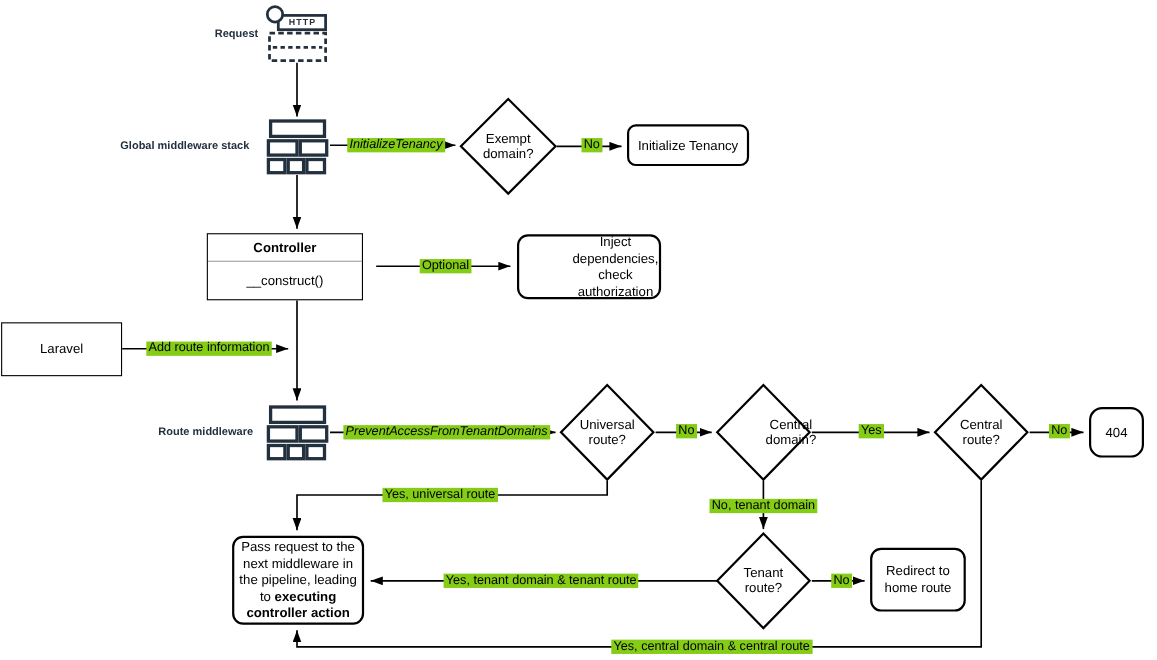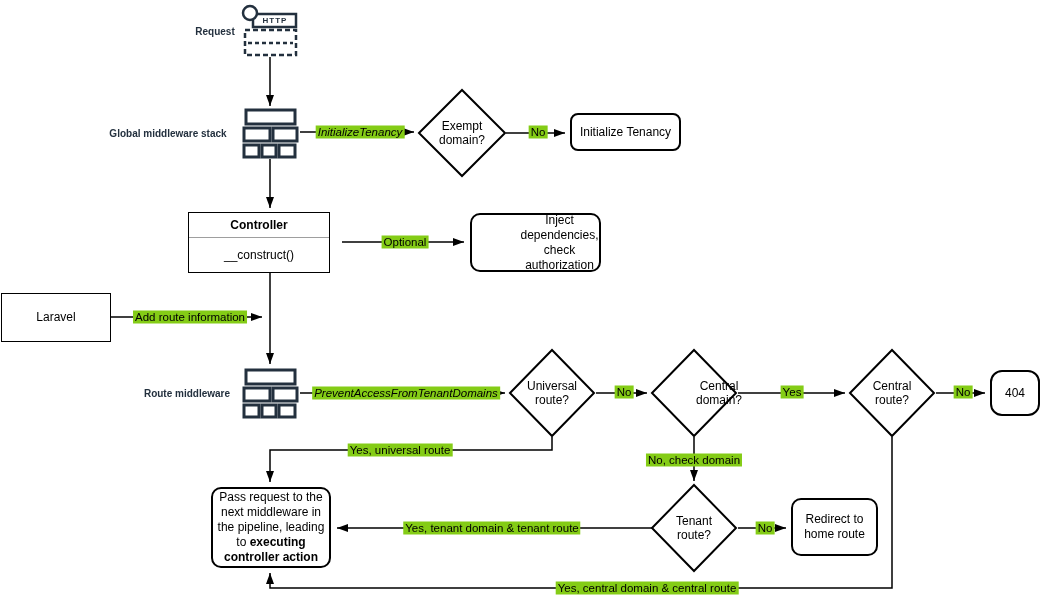--- a/index.html
+++ b/index.html
@@ -121,18 +121,18 @@
 
   <div class="abs edge-label italic" style="left:360px;top:132px;">InitializeTenancy</div>
   <div class="abs edge-label" style="left:538px;top:132px;">No</div>
   <div class="abs edge-label" style="left:405px;top:242px;">Optional</div>
   <div class="abs edge-label" style="left:190px;top:317px;">Add route information</div>
   <div class="abs edge-label italic" style="left:406px;top:393px;">PreventAccessFromTenantDomains</div>
   <div class="abs edge-label" style="left:624px;top:392px;">No</div>
   <div class="abs edge-label" style="left:792px;top:392px;">Yes</div>
   <div class="abs edge-label" style="left:963px;top:392px;">No</div>
   <div class="abs edge-label" style="left:400px;top:450px;">Yes, universal route</div>
-  <div class="abs edge-label" style="left:694px;top:460px;">No, check domain</div>
+  <div class="abs edge-label" style="left:694px;top:460px;">No, tenant domain</div>
   <div class="abs edge-label" style="left:492px;top:528px;">Yes, tenant domain &amp; tenant route</div>
   <div class="abs edge-label" style="left:765px;top:528px;">No</div>
   <div class="abs edge-label" style="left:647px;top:588px;">Yes, central domain &amp; central route</div>
 
 </div>
 
 </body></html>

